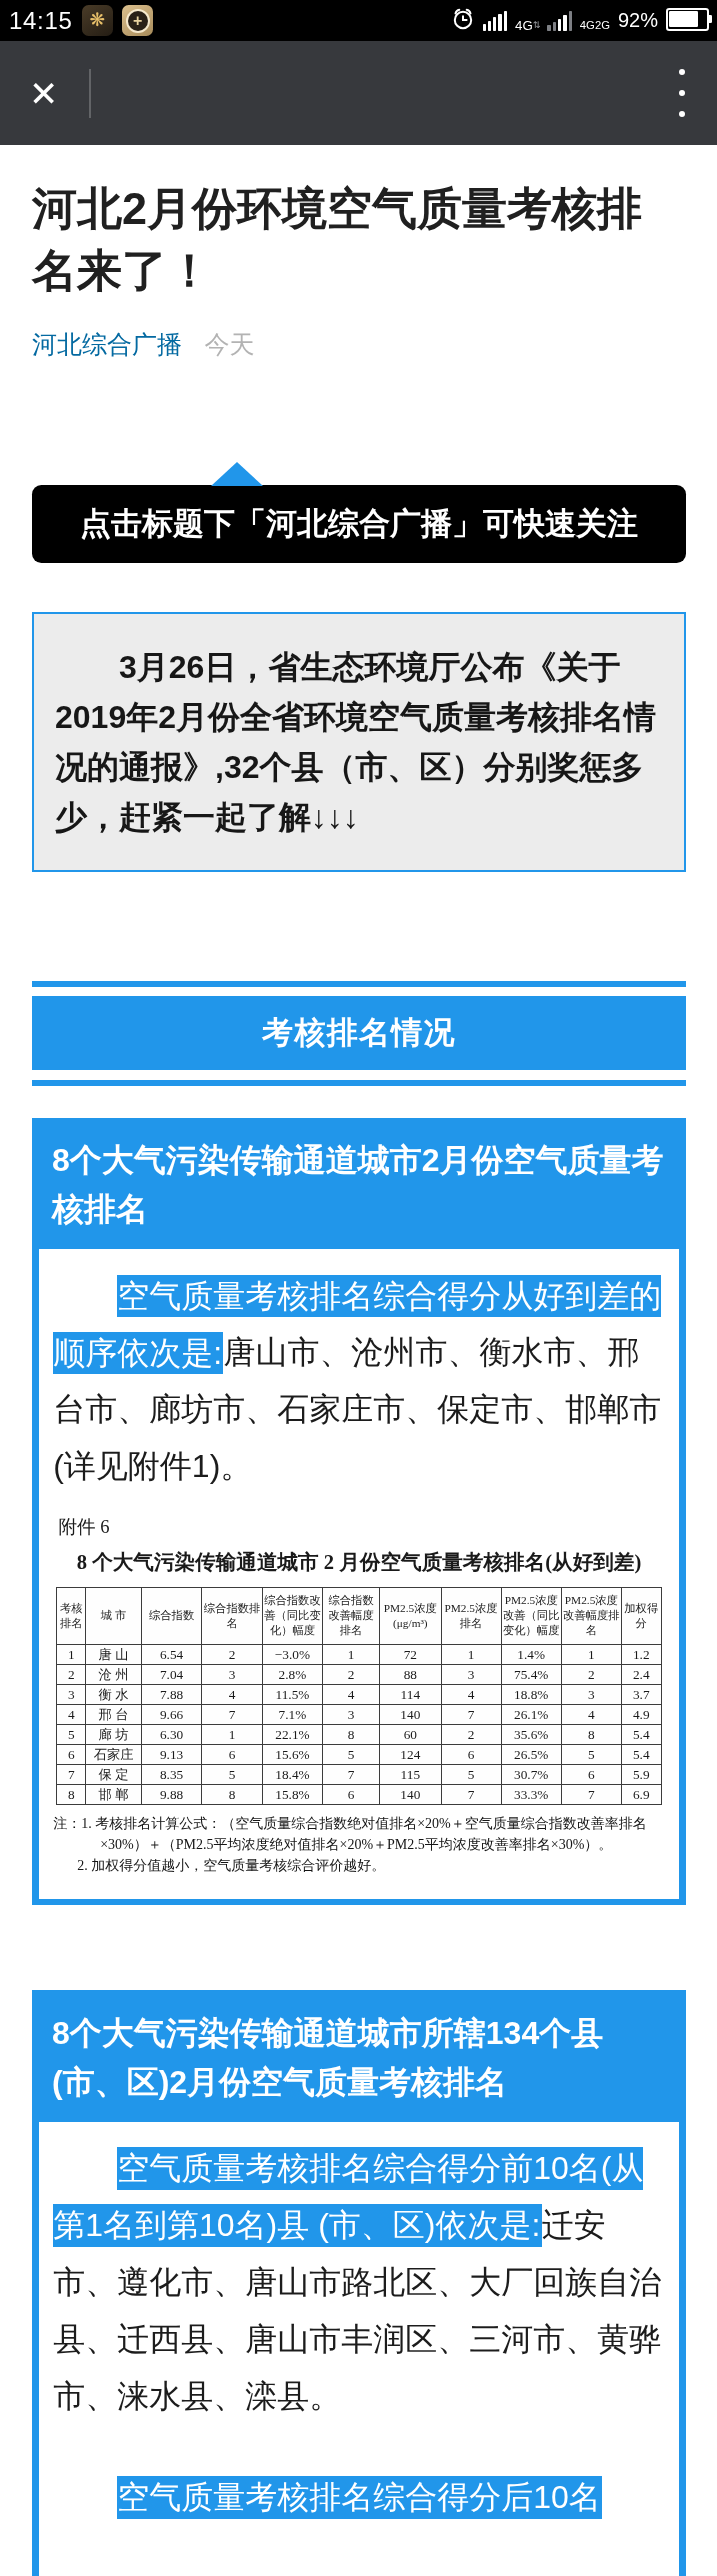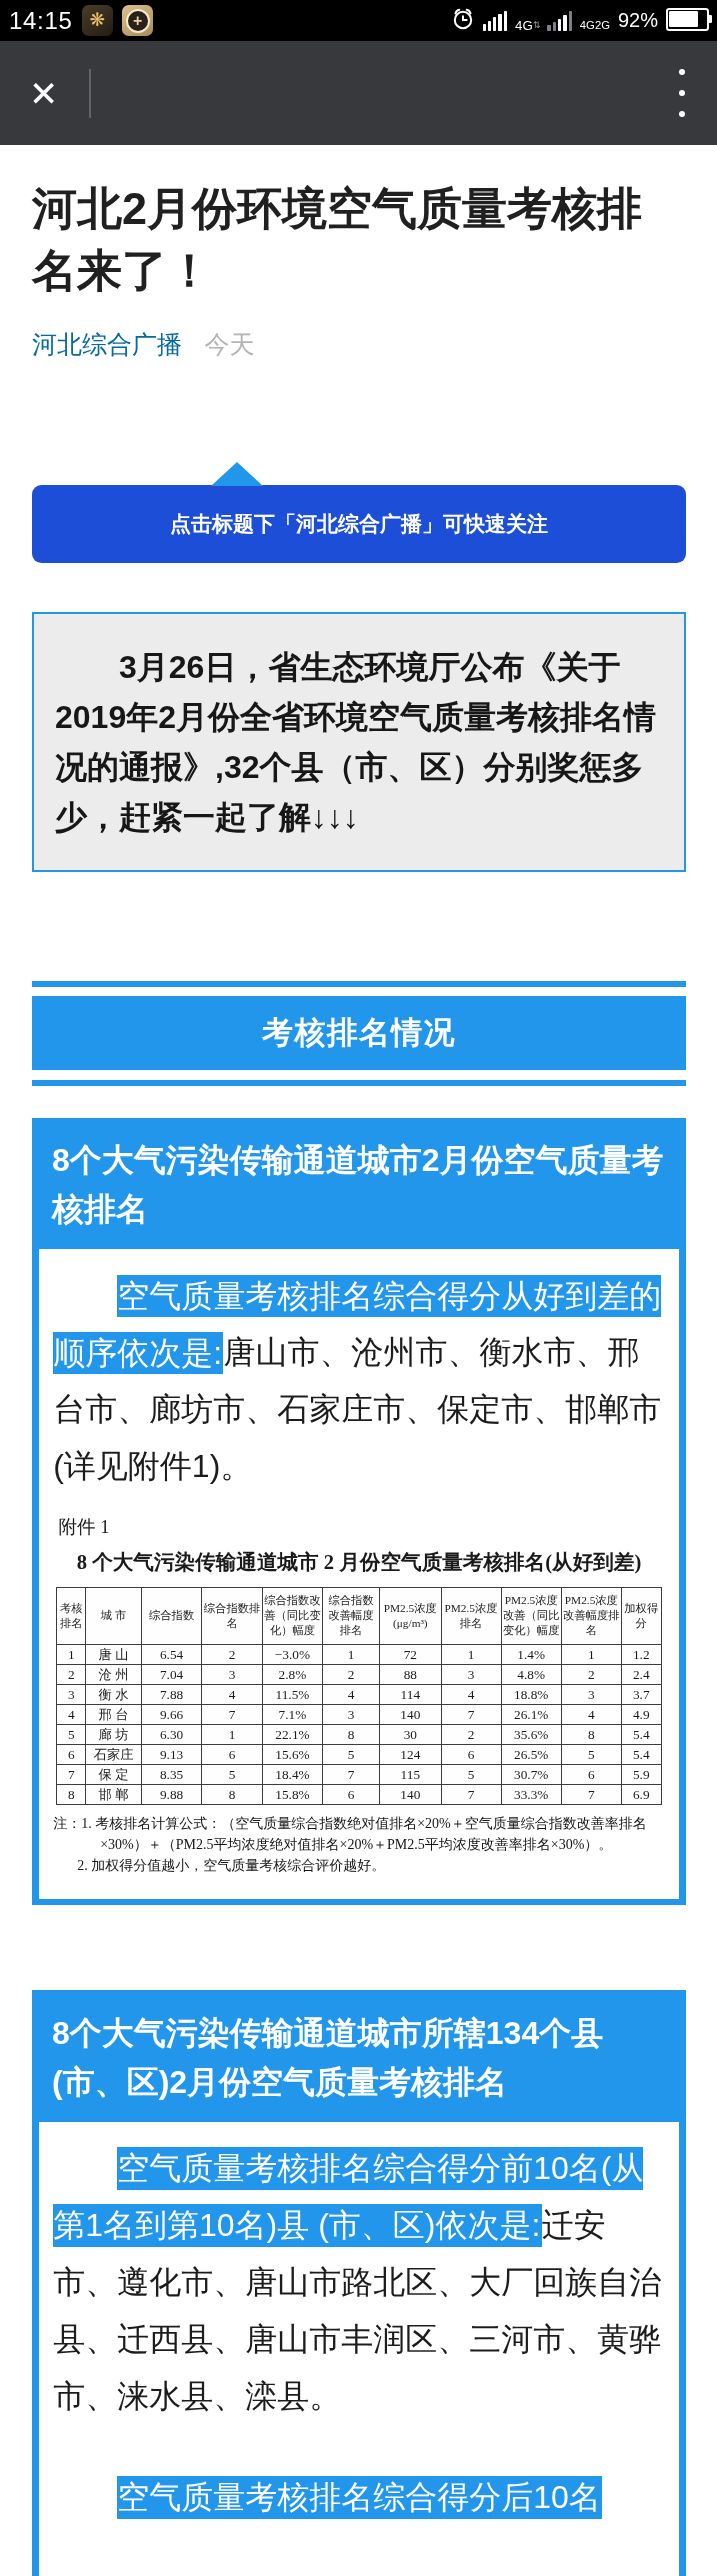--- a/index.html
+++ b/index.html
@@ -51,23 +51,23 @@
   
   .article{padding:0 32px;}
   .title{
     margin:33px 26.6px 0 0;font-size:45px;line-height:62px;font-weight:700;color:#202020;
   }
   .byline{margin-top:24px;font-size:25px;line-height:36px;display:flex;gap:22.6px;align-items:baseline;}
   .source{color:#0369a1;}
   .pub-date{color:#b3b3b3;}
   
   .bubble{
-    position:relative;margin-top:123px;height:78px;background:#1d4ed8;border-radius:9.3px;
+    position:relative;margin-top:123px;height:78px;background:#000000;border-radius:9.3px;
     display:flex;align-items:center;justify-content:center;
-    color:#fff;font-size:21px;font-weight:700;
+    color:#fff;font-size:31px;font-weight:700;
   }
   .bubble::before{
     content:"";position:absolute;top:-23px;left:179px;width:0;height:0;
     border-left:26.6px solid transparent;border-right:26.6px solid transparent;
     border-bottom:24px solid #2196ea;
   }
   
   .intro-box{
     margin-top:49px;border:2px solid #2196ea;background:#ececec;
     padding:28px 21px;box-sizing:border-box;
@@ -193,21 +193,21 @@
     </div>
     <div class="line"></div>
   </div>
 
   <div class="panel">
     <h2 class="panel-header">8个大气污染传输通道城市2月份空气质量考核排名</h2>
     <div class="panel-body">
       <p class="para"><span class="hl">空气质量考核排名综合得分从好到差的顺序依次是:</span><span>唐山市、沧州市、衡水市、邢台市、廊坊市、石家庄市、保定市、邯郸市 (详见附件1)。</span></p>
 
       <div class="att">
-        <p class="att-label">附件 1</p>
+        <p class="att-label">附件 6</p>
         <p class="att-title">8 个大气污染传输通道城市 2 月份空气质量考核排名(从好到差)</p>
         <table class="rank">
           <colgroup>
             <col class="c1">
               <col class="c2">
               <col class="c3">
               <col class="c4">
               <col class="c5">
             <col class="c6">
               <col class="c7">
@@ -247,21 +247,21 @@
               </tr>
               <tr>
                 <td>2</td>
                 <td>沧 州</td>
                 <td>7.04</td>
                 <td>3</td>
                 <td>2.8%</td>
                 <td>2</td>
                 <td>88</td>
                 <td>3</td>
-                <td>4.8%</td>
+                <td>75.4%</td>
                 <td>2</td>
                 <td>2.4</td>
               </tr>
               <tr>
                 <td>3</td>
                 <td>衡 水</td>
                 <td>7.88</td>
                 <td>4</td>
                 <td>11.5%</td>
                 <td>4</td>
@@ -284,21 +284,21 @@
                 <td>4</td>
                 <td>4.9</td>
               </tr>
               <tr>
                 <td>5</td>
                 <td>廊 坊</td>
                 <td>6.30</td>
                 <td>1</td>
                 <td>22.1%</td>
                 <td>8</td>
-                <td>30</td>
+                <td>60</td>
                 <td>2</td>
                 <td>35.6%</td>
                 <td>8</td>
                 <td>5.4</td>
               </tr>
               <tr>
                 <td>6</td>
                 <td>石家庄</td>
                 <td>9.13</td>
                 <td>6</td>

